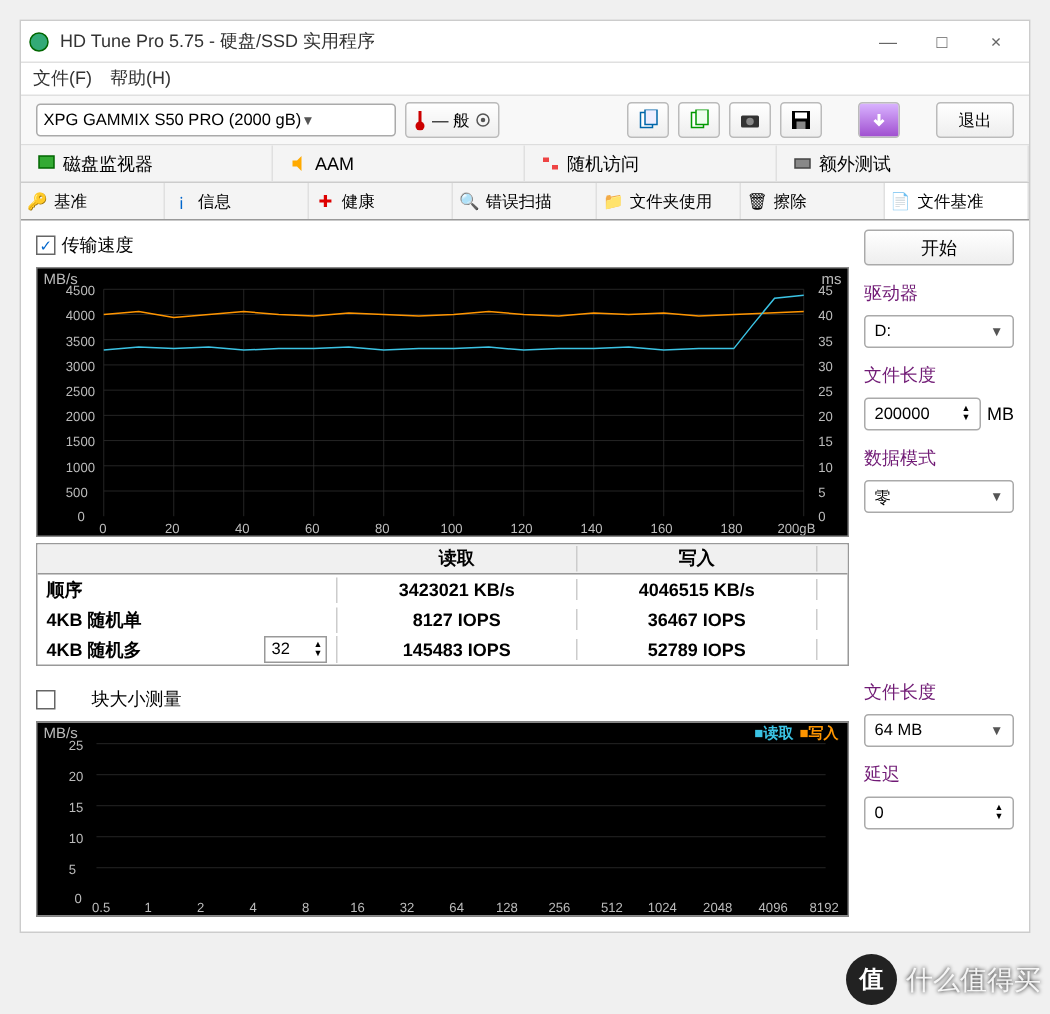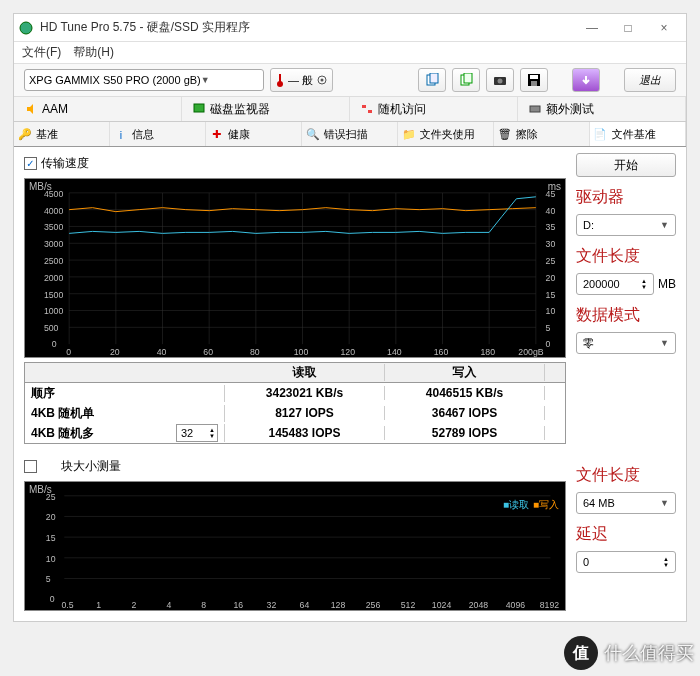--- a/index.html
+++ b/index.html
@@ -8,33 +8,33 @@
 .titlebar { display:flex; align-items:center; height:28px; padding:0 4px; background:#fff; border-bottom:1px solid #e0e0e0; }
 .titlebar .icon { width:16px; height:16px; display:inline-flex; align-items:center; justify-content:center; margin-right:6px; }
 .titlebar .title { flex:1; color:#333; font-size:12px; }
 .winbtns { display:flex; }
 .winbtn { width:36px; height:24px; display:flex; align-items:center; justify-content:center; color:#666; font-size:12px; }
 .menubar { display:flex; gap:12px; padding:2px 8px; font-size:12px; color:#333; border-bottom:1px solid #e0e0e0; }
 .toolbar1 { display:flex; align-items:center; gap:6px; padding:4px 10px; background:#f8f8f8; border-bottom:1px solid #ddd; }
 .drive-select { flex:0 0 240px; height:22px; border:1px solid #aaa; border-radius:3px; padding:0 4px; background:#fff; font-size:11px; font-family:monospace; display:flex; align-items:center; }
 .tbtn { height:24px; min-width:28px; display:inline-flex; align-items:center; justify-content:center; border:1px solid #bbb; border-radius:3px; background:linear-gradient(#fff,#eee); font-size:11px; padding:0 4px; }
 .tbtn.sq { width:28px; padding:0; }
-.exitbtn { padding:0 14px;font-style:italic; }
+.exitbtn { padding:0 14px; }
 .spacer { flex:1; }
 .tabs { display:flex; flex-wrap:wrap; border-bottom:1px solid #ccc; background:#f4f4f4; }
 .tab { height:24px; display:flex; align-items:center; gap:4px; padding:0 10px; font-size:12px; border-right:1px solid #e0e0e0; }
 .tab .ticon { width:14px; height:14px; display:inline-flex; align-items:center; justify-content:center; font-size:11px; }
 .tabs.top .tab { width:25%; }
 .tabs.bot .tab { width:14.28%; padding:0 4px; font-size:11px; }
 .tabs.bot { border-bottom:1px solid #999; }
 .tab.active { background:#fff; }
 .maincontent { display:flex; padding:6px 10px 10px 10px; gap:10px; }
 .leftcol { flex:1; display:flex; flex-direction:column; gap:4px; }
 .rightcol { width:100px; display:flex; flex-direction:column; gap:6px; }
-.rlabel { font-size:16px; color:#b91c1c; margin-top:4px; }
+.rlabel { font-size:12px; color:#701a75; margin-top:4px; }
 .rbtn { width:100%; height:24px; border:1px solid #aaa; border-radius:3px; background:linear-gradient(#fff,#eee); font-size:12px; }
 .rsel { width:100%; height:22px; border:1px solid #aaa; border-radius:3px; background:#fff; font-size:11px; display:flex; align-items:center; justify-content:space-between; padding:0 6px; }
 .rsel-row { display:flex; align-items:center; gap:4px;justify-content:space-between; }
 .rsel-row .rsel { flex:1; }
 .checkbox-row { display:flex; align-items:center; gap:4px; padding:2px 0; font-size:12px; }
 .chkbox { width:13px; height:13px; border:1px solid #666; background:#fff; display:inline-flex; align-items:center; justify-content:center; font-size:10px; color:#06c; }
 .chart { position:relative; background:#000; border:1px solid #888;padding-left:15px; }
 .chart1 { height:180px; }
 .chart2 { height:130px; }
 .axis-label { position:absolute; color:#bbb; font-size:10px; }
@@ -42,21 +42,21 @@
 .grid-line { stroke:#333; stroke-width:0.5; }
 .table1 { border:1px solid #999; font-family:"Courier New",monospace; font-size:12px; font-weight:bold; }
 .table1 .row { display:flex; height:20px; align-items:center; }
 .table1 .cell { border-right:1px solid #ccc; padding:0 6px; text-align:center; }
 .c1 { width:200px; text-align:left !important; padding-left:8px; display:flex; align-items:center; gap:6px; }
 .c2 { width:160px; }
 .c3 { width:160px; }
 .hdr { background:#f0f0f0; border-bottom:1px solid #999; }
 .spin { width:42px; height:18px; border:1px solid #999; display:inline-flex; align-items:center; justify-content:space-between; padding:0 2px 0 4px; font-size:11px; font-family:"Microsoft YaHei"; font-weight:normal; }
 .spin .arrows { display:flex; flex-direction:column; font-size:6px; line-height:6px; }
-.legend { position:absolute; right:6px; top:16px; font-size:10px; display:flex; gap:4px; }
+.legend { position:absolute; right:6px; top:0; font-size:10px; display:flex; gap:4px;font-weight:bold; }
 .legend .lread { color:#3bc3e4; }
 .legend .lwrite { color:#ff9500;text-align:center; }
 .chevron { font-size:9px; color:#555; }
 .watermark { position:fixed; right:6px; bottom:6px; display:flex; align-items:center; gap:6px; }
 .wmcircle { width:34px; height:34px; border-radius:50%; background:#222; color:#fff; display:flex; align-items:center; justify-content:center; font-size:16px; font-weight:bold; }
 .wmtext { color:rgba(255,255,255,0.9); font-size:18px; font-weight:normal; text-shadow:0 0 3px #000; }
 </style>
 </head>
 <body>
 
@@ -129,32 +129,32 @@
         </svg>
       </div>
     <span style="width:12px;"></span>
     <div class="tbtn exitbtn">退出</div>
   </div>
 
   <div class="tabs top">
     <div class="tab">
         <span class="ticon">
           <svg width="12" height="12">
+            <rect x="1" y="1" width="10" height="8" fill="#3a3" stroke="#060"></rect>
+          </svg>
+        </span>
+        <span>磁盘监视器</span>
+      </div>
+    <div class="tab">
+        <span class="ticon">
+          <svg width="12" height="12">
             <path d="M2 4 L5 4 L8 1 L8 11 L5 8 L2 8 Z" fill="#fa0"></path>
           </svg>
         </span>
         <span>AAM</span>
-      </div>
-    <div class="tab">
-        <span class="ticon">
-          <svg width="12" height="12">
-            <rect x="1" y="1" width="10" height="8" fill="#3a3" stroke="#060"></rect>
-          </svg>
-        </span>
-        <span>磁盘监视器</span>
       </div>
     <div class="tab">
         <span class="ticon">
           <svg width="12" height="12">
             <rect x="1" y="2" width="4" height="3" fill="#e44"></rect>
             <rect x="7" y="7" width="4" height="3" fill="#e44"></rect>
           </svg>
         </span>
         <span>随机访问</span>
       </div>

